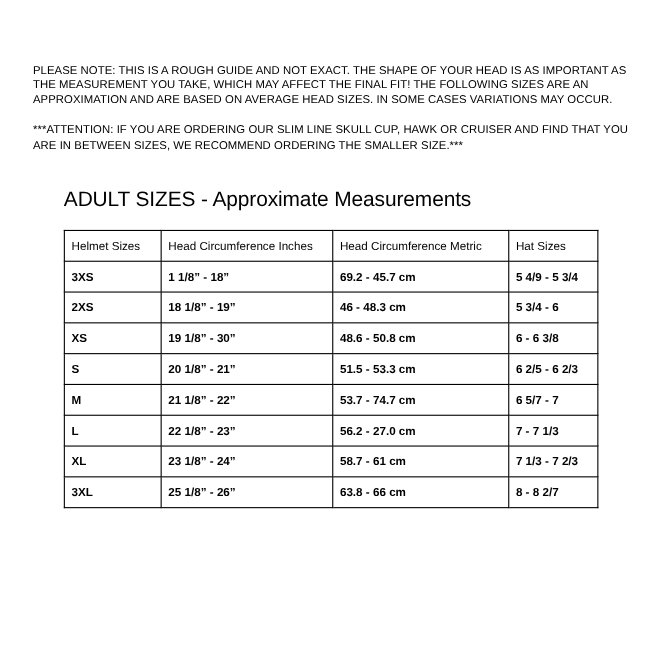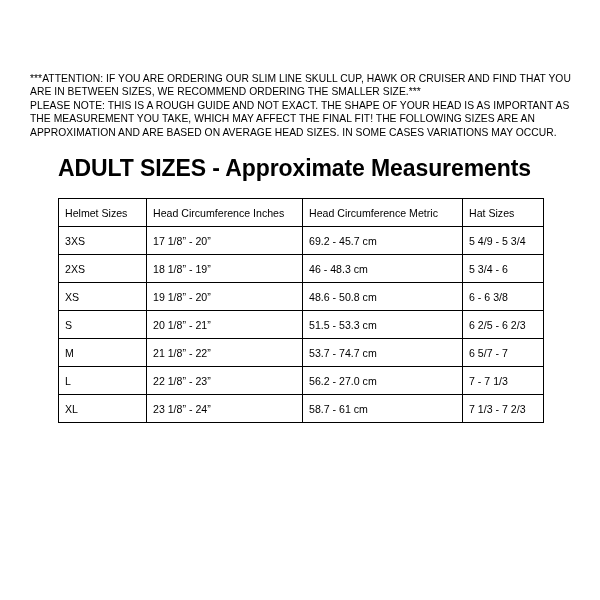--- a/index.html
+++ b/index.html
@@ -28,58 +28,58 @@
     font-weight: 400;
     text-transform: uppercase;
     margin: 0 0 12px 0;
     width: 546px;
   }
   .note.second {
     margin-top: 14px;
     margin-bottom: 0;
   }
   .title {
-    font-size: 23px;
-    font-weight: 700;
+    font-size: 19px;
+    font-weight: 400;
     letter-spacing: -0.1px;
-    margin: 16px 0 16px 28px;
+    margin: 32px 0 16px 28px;
   }
   table.sizes {
     border-collapse: collapse;
     width: 485px;
     margin-left: 28px;
     table-layout: fixed;
     border-radius: 29px;
   }
   table.sizes td, table.sizes th {
     border: 1px solid #000000;
     font-size: 10.6px;
-    font-weight: 400;
+    font-weight: 700;
     text-align: left;
     padding: 6px 0 6px 6px;
     height: 15px;
     vertical-align: middle;
     white-space: nowrap;
     overflow: hidden;
   }
   table.sizes th {
     font-weight: 400;
   }
   col.c0 { width: 88px; }
   col.c1 { width: 156px; }
   col.c2 { width: 160px; }
   col.c3 { width: 81px; }
 </style>
 </head>
 <body>
 
 <div class="page">
 
+  <p class="note first">PLEASE NOTE: THIS IS A ROUGH GUIDE AND NOT EXACT. THE SHAPE OF YOUR HEAD IS AS IMPORTANT AS THE MEASUREMENT YOU TAKE, WHICH MAY AFFECT THE FINAL FIT! THE FOLLOWING SIZES ARE AN APPROXIMATION AND ARE BASED ON AVERAGE HEAD SIZES. IN SOME CASES VARIATIONS MAY OCCUR.</p>
   <p class="note second">***ATTENTION: IF YOU ARE ORDERING OUR SLIM LINE SKULL CUP, HAWK OR CRUISER AND FIND THAT YOU ARE IN BETWEEN SIZES, WE RECOMMEND ORDERING THE SMALLER SIZE.***</p>
-  <p class="note first">PLEASE NOTE: THIS IS A ROUGH GUIDE AND NOT EXACT. THE SHAPE OF YOUR HEAD IS AS IMPORTANT AS THE MEASUREMENT YOU TAKE, WHICH MAY AFFECT THE FINAL FIT! THE FOLLOWING SIZES ARE AN APPROXIMATION AND ARE BASED ON AVERAGE HEAD SIZES. IN SOME CASES VARIATIONS MAY OCCUR.</p>
 
   <h1 class="title">ADULT SIZES - Approximate Measurements</h1>
 
   <table class="sizes">
     <colgroup>
       <col class="c0">
         <col class="c1">
         <col class="c2">
         <col class="c3">
     </colgroup>
@@ -87,33 +87,33 @@
       <tr>
         <th>Helmet Sizes</th>
         <th>Head Circumference Inches</th>
         <th>Head Circumference Metric</th>
         <th>Hat Sizes</th>
       </tr>
     </thead>
     <tbody>
       <tr>
         <td>3XS</td>
-        <td>17 1/8” - 20”</td>
+        <td>1 1/8” - 18”</td>
         <td>69.2 - 45.7 cm</td>
         <td>5 4/9 - 5 3/4</td>
       </tr>
       <tr>
         <td>2XS</td>
         <td>18 1/8” - 19”</td>
         <td>46 - 48.3 cm</td>
         <td>5 3/4 - 6</td>
       </tr>
       <tr>
         <td>XS</td>
-        <td>19 1/8” - 20”</td>
+        <td>19 1/8” - 30”</td>
         <td>48.6 - 50.8 cm</td>
         <td>6 - 6 3/8</td>
       </tr>
       <tr>
         <td>S</td>
         <td>20 1/8” - 21”</td>
         <td>51.5 - 53.3 cm</td>
         <td>6 2/5 - 6 2/3</td>
       </tr>
       <tr>
@@ -127,16 +127,22 @@
         <td>22 1/8” - 23”</td>
         <td>56.2 - 27.0 cm</td>
         <td>7 - 7 1/3</td>
       </tr>
       <tr>
         <td>XL</td>
         <td>23 1/8” - 24”</td>
         <td>58.7 - 61 cm</td>
         <td>7 1/3 - 7 2/3</td>
       </tr>
+      <tr>
+        <td>3XL</td>
+        <td>25 1/8” - 26”</td>
+        <td>63.8 - 66 cm</td>
+        <td>8 - 8 2/7</td>
+      </tr>
     </tbody>
   </table>
 
 </div>
 
 </body></html>

